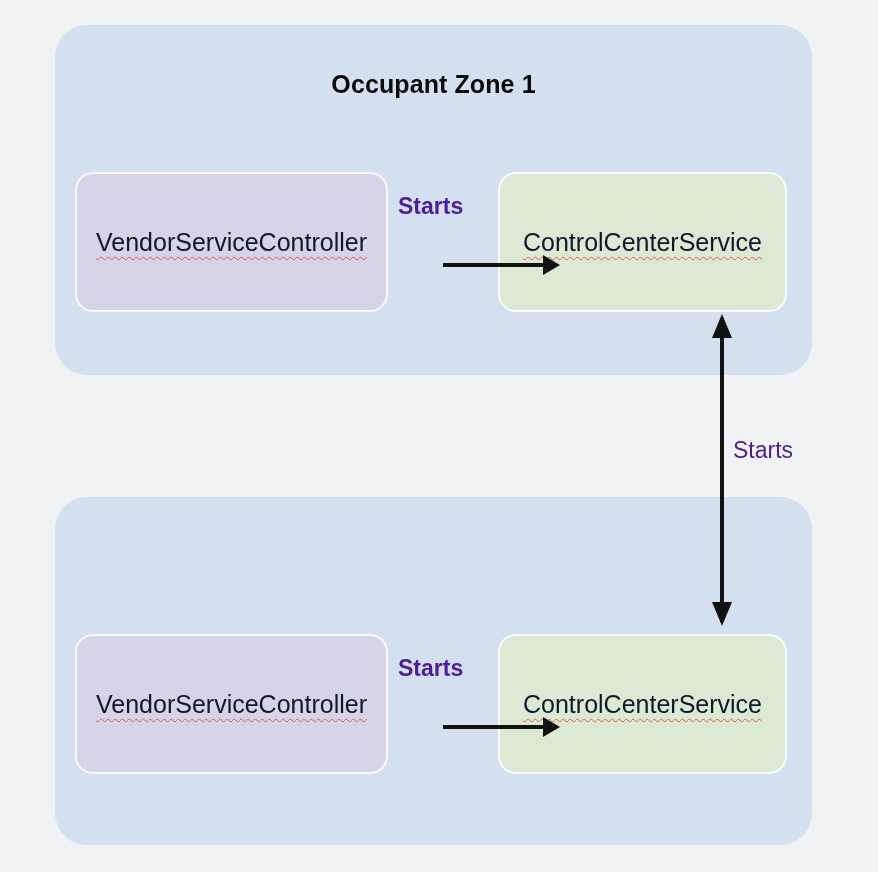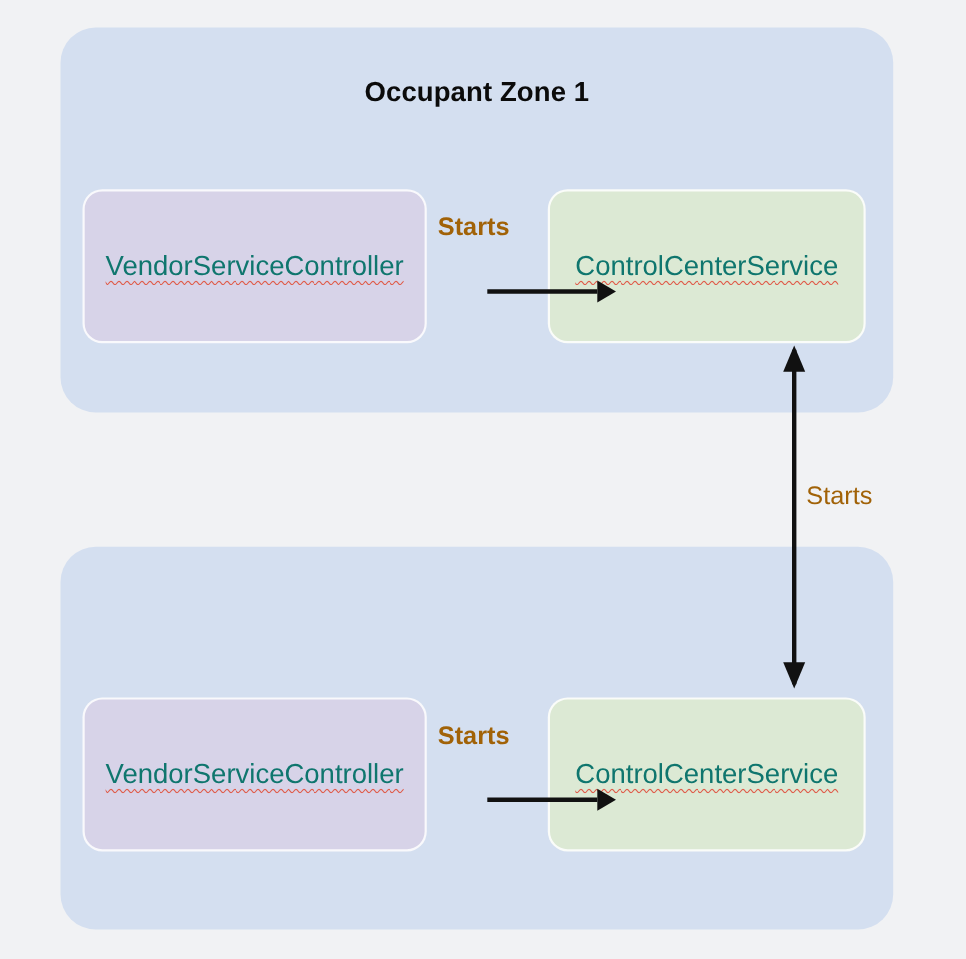--- a/index.html
+++ b/index.html
@@ -51,21 +51,21 @@
     box-sizing: border-box;
     display: flex;
     align-items: center;
     justify-content: center;
   }
   .node.purple { background: #d7d3e8; }
   .node.green  { background: #dce9d4; }
 
   .node-label {
     font-size: 25px;
-    color: #0f766e;
+    color: #0f172a;
     line-height: 1;
     white-space: nowrap;
     text-decoration: underline wavy #e05c4a;
     text-decoration-skip-ink: none;
     text-underline-offset: 5px;
     text-decoration-thickness: 1px;
   }
 
   
   #node-vendor-1 { left: 20px;  top: 147px; width: 313px; height: 140px; }
@@ -83,21 +83,21 @@
   #edge-starts-1 { left: 330px; top: 190px; width: 175px; height: 70px; }
   #edge-starts-2 { left: 330px; top: 180px; width: 175px; height: 70px; }
   #edge-connect  { left: 690px; top: 300px; width: 80px;  height: 340px; }
 
   .edge-line { stroke: #111111; stroke-width: 4; fill: none; }
   .arrow-head { fill: #111111; }
 
   .edge-label {
     position: absolute;
     font-size: 23px;
-    color: #a16207;
+    color: #4c1d95;
     white-space: nowrap;
   }
   #label-starts-1 { left: 398px; top: 193px; font-weight: bold; }
   #label-starts-2 { left: 398px; top: 655px; font-weight: bold; }
   #label-connect  { left: 733px; top: 437px; font-weight: normal; }
 </style>
 </head>
 <body>
 
 <div class="canvas">

